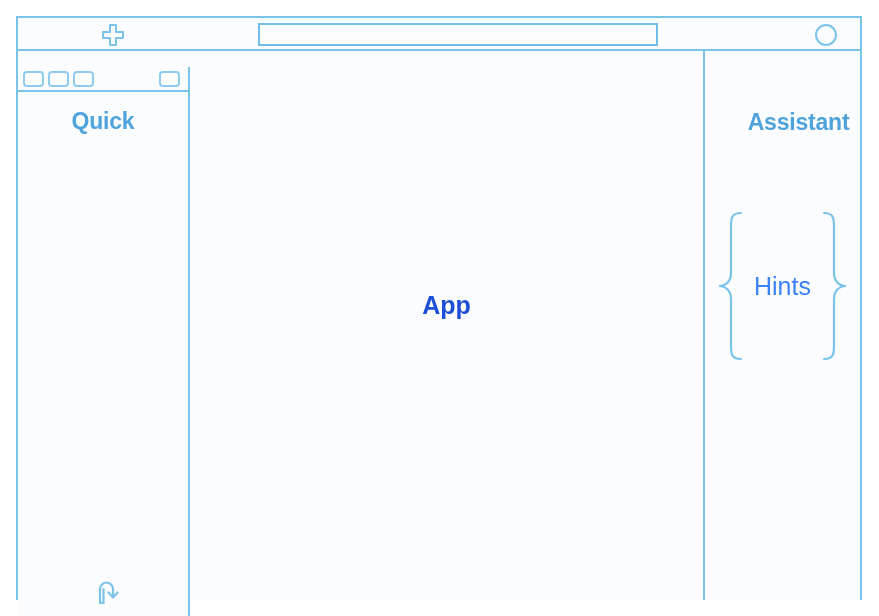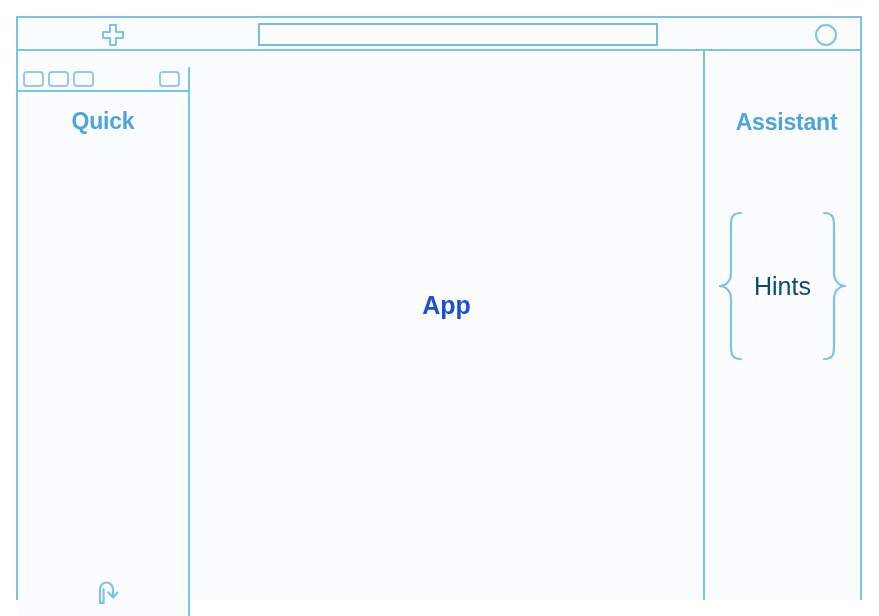--- a/index.html
+++ b/index.html
@@ -179,21 +179,21 @@
     position: absolute;
     left: 687px;
     top: 0;
     right: 0;
     height: 100%;
     background: #fbfcfd;
   }
 
   .assistant-heading {
     position: absolute;
-    left: 4px;
+    left: 16px;
     top: 58px;
     width: 100%;
     text-align: center;
     color: #4fa3dd;
     font-weight: bold;
     font-size: 23px;
     letter-spacing: -0.2px;
   }
 
   .hints-group {
@@ -215,21 +215,21 @@
 
   .hints-label {
     position: absolute;
     left: 0;
     top: 0;
     width: 100%;
     height: 100%;
     display: flex;
     align-items: center;
     justify-content: center;
-    color: #0c4a6e;
+    color: #3b82f6;
     font-weight: normal;
     font-size: 25px;
   }
 </style>
 </head>
 <body>
 
 <div id="wireframe">
 
   <div class="window">

